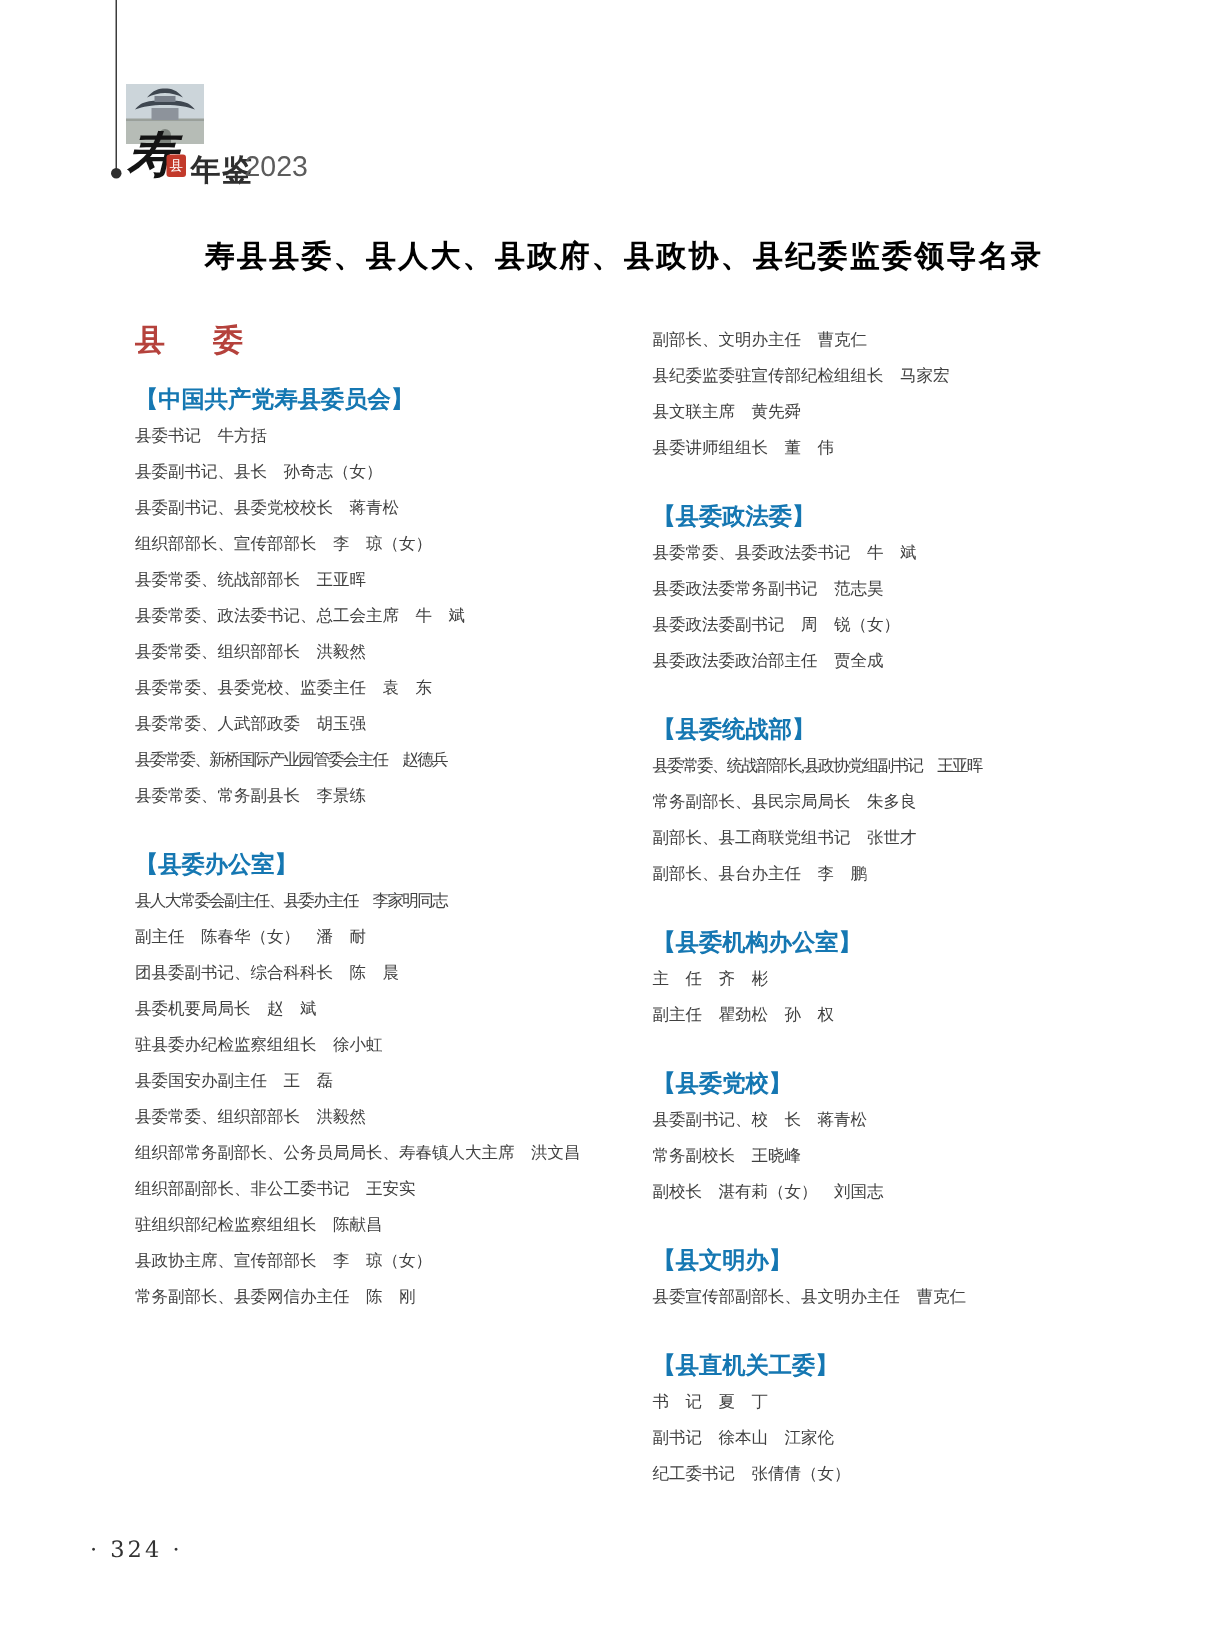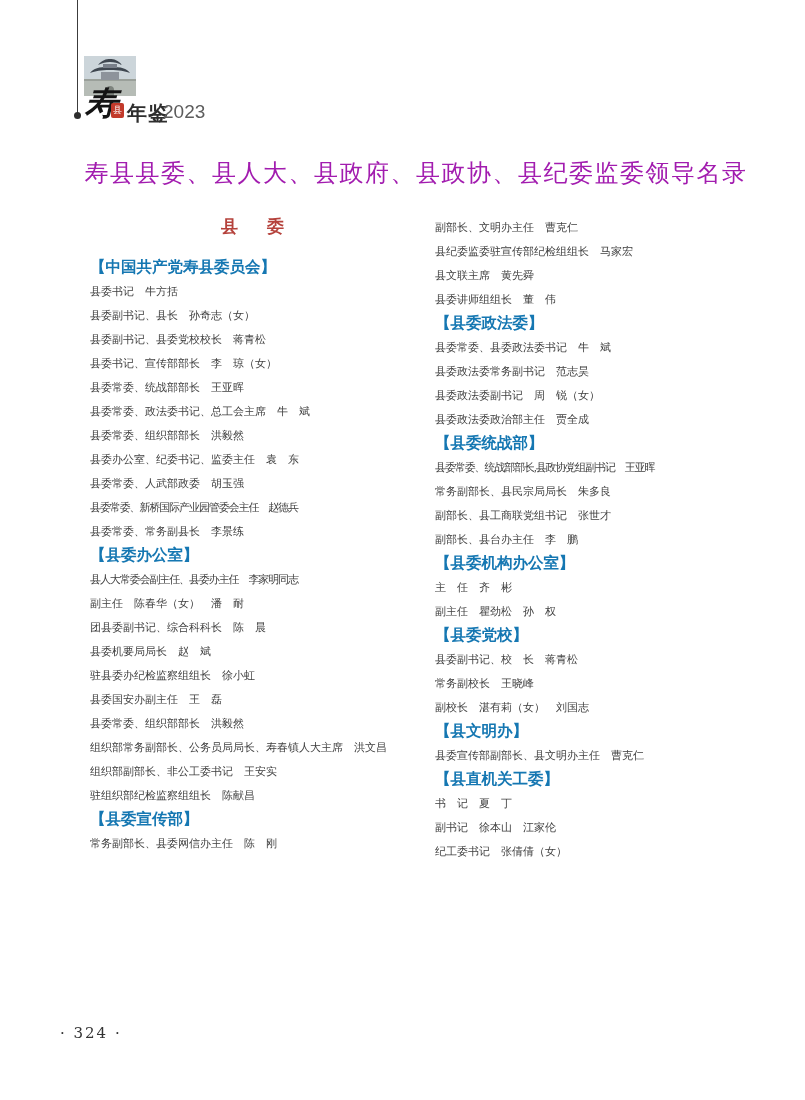--- a/index.html
+++ b/index.html
@@ -20,30 +20,30 @@
   .seal{position:absolute;left:111px;top:103px;width:13px;height:15px;background:#c23a2b;
         color:#fff;font-size:9px;line-height:15px;text-align:center;
         font-family:"Liberation Sans", sans-serif;border-radius:2px;}
   .nianjian{position:absolute;left:127px;top:100px;font-size:20px;font-weight:bold;color:#2e2e2e;
         font-family:Liberation Serif, serif;letter-spacing:1px;}
   .year{position:absolute;left:163px;top:101px;font-size:19px;color:#5c5c5c;
         font-family:Liberation Sans, sans-serif;}
 
   
   .title{position:absolute;top:157px;left:80px;width:672px;margin:0;text-align:center;
-        font-family:"Liberation Sans", sans-serif;font-weight:normal;font-size:24px;
-        color:#a21caf;letter-spacing:1.5px;}
+        font-family:"Liberation Sans", sans-serif;font-weight:bold;font-size:20px;
+        color:#000000;letter-spacing:1.5px;}
 
   
   .columns{position:absolute;top:215px;left:90px;width:676px;display:flex;gap:14px;}
   .col{width:331px;}
-  .col-heading{height:24px;line-height:24px;text-align:center;margin-bottom:6px;
-        font-family:"Liberation Sans", sans-serif;font-weight:bold;font-size:17px;
+  .col-heading{height:24px;line-height:24px;margin-bottom:6px;
+        font-family:"Liberation Sans", sans-serif;font-weight:bold;font-size:20px;
         color:#b5423c;letter-spacing:6px;}
-  .sec-header{line-height:24px;font-family:"Liberation Sans", sans-serif;
+  .sec-header{margin-top:22px;line-height:24px;font-family:"Liberation Sans", sans-serif;
         font-weight:bold;font-size:15.5px;color:#1577b2;}
   .section:first-child .sec-header{margin-top:16px;}
   .line{font-size:11px;line-height:24px;color:#404040;}
   .line.tight{letter-spacing:-1.1px;white-space:nowrap;}
 
   
   .page-number{position:absolute;left:60px;top:1024px;font-size:15px;color:#333;
         font-family:"DejaVu Serif", serif;letter-spacing:2px;}
 </style>
 </head>
@@ -75,46 +75,46 @@
 
   <div class="columns">
     <div class="col">
       <div class="col-heading">县　委</div>
       <div>
           <div class="section">
             <div class="sec-header">【中国共产党寿县委员会】</div>
             <div class="line">县委书记　牛方括</div>
             <div class="line">县委副书记、县长　孙奇志（女）</div>
             <div class="line">县委副书记、县委党校校长　蒋青松</div>
-            <div class="line">县委书记、宣传部部长　李　琼（女）</div>
+            <div class="line">组织部部长、宣传部部长　李　琼（女）</div>
             <div class="line">县委常委、统战部部长　王亚晖</div>
             <div class="line">县委常委、政法委书记、总工会主席　牛　斌</div>
             <div class="line">县委常委、组织部部长　洪毅然</div>
-            <div class="line">县委办公室、纪委书记、监委主任　袁　东</div>
+            <div class="line">县委常委、县委党校、监委主任　袁　东</div>
             <div class="line">县委常委、人武部政委　胡玉强</div>
             <div class="line tight">县委常委、新桥国际产业园管委会主任　赵德兵</div>
             <div class="line">县委常委、常务副县长　李景练</div>
           </div>
           <div class="section">
             <div class="sec-header">【县委办公室】</div>
             <div class="line tight">县人大常委会副主任、县委办主任　李家明同志</div>
             <div class="line">副主任　陈春华（女）　潘　耐</div>
             <div class="line">团县委副书记、综合科科长　陈　晨</div>
             <div class="line">县委机要局局长　赵　斌</div>
             <div class="line">驻县委办纪检监察组组长　徐小虹</div>
             <div class="line">县委国安办副主任　王　磊</div>
           </div>
           <div class="section">
             <div class="line">县委常委、组织部部长　洪毅然</div>
             <div class="line">组织部常务副部长、公务员局局长、寿春镇人大主席　洪文昌</div>
             <div class="line">组织部副部长、非公工委书记　王安实</div>
             <div class="line">驻组织部纪检监察组组长　陈献昌</div>
           </div>
           <div class="section">
-            <div class="sec-header">【县委宣传部】</div>
+            <div class="line">县政协主席、宣传部部长　李　琼（女）</div>
             <div class="line">常务副部长、县委网信办主任　陈　刚</div>
           </div>
         </div>
     </div>
     <div class="col">
       <div>
           <div class="section">
             <div class="line">副部长、文明办主任　曹克仁</div>
             <div class="line">县纪委监委驻宣传部纪检组组长　马家宏</div>
             <div class="line">县文联主席　黄先舜</div>

